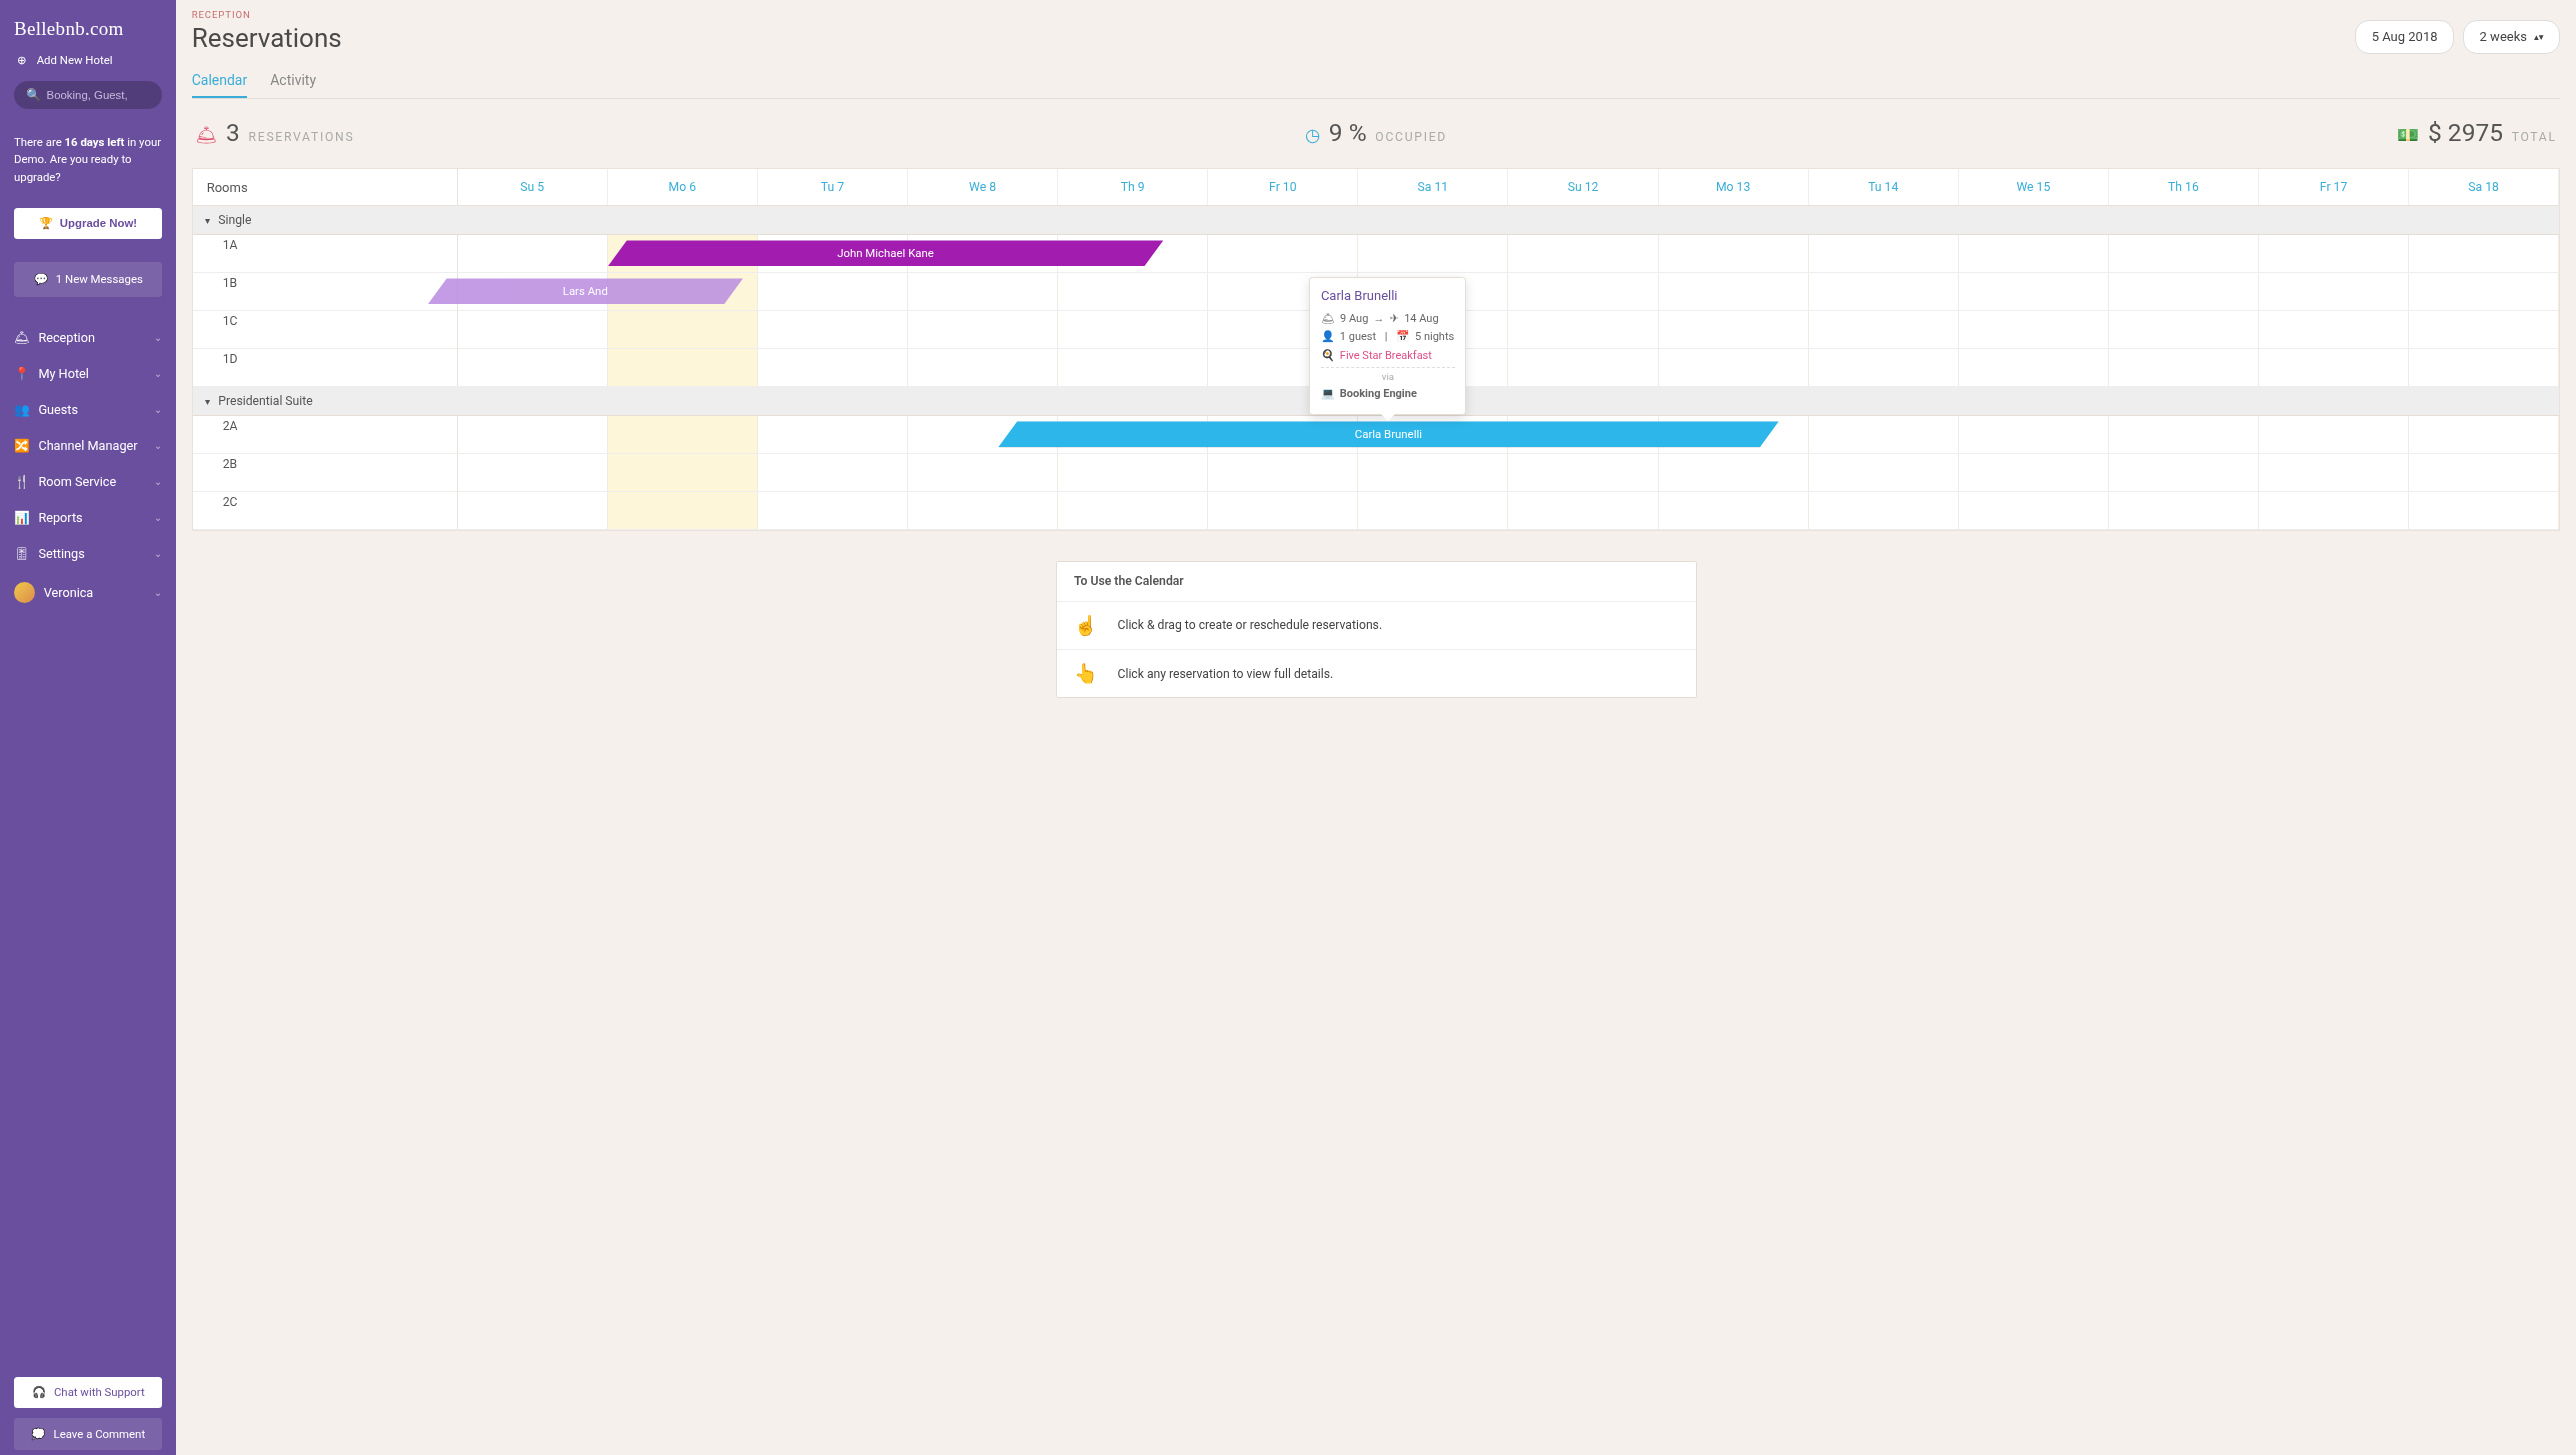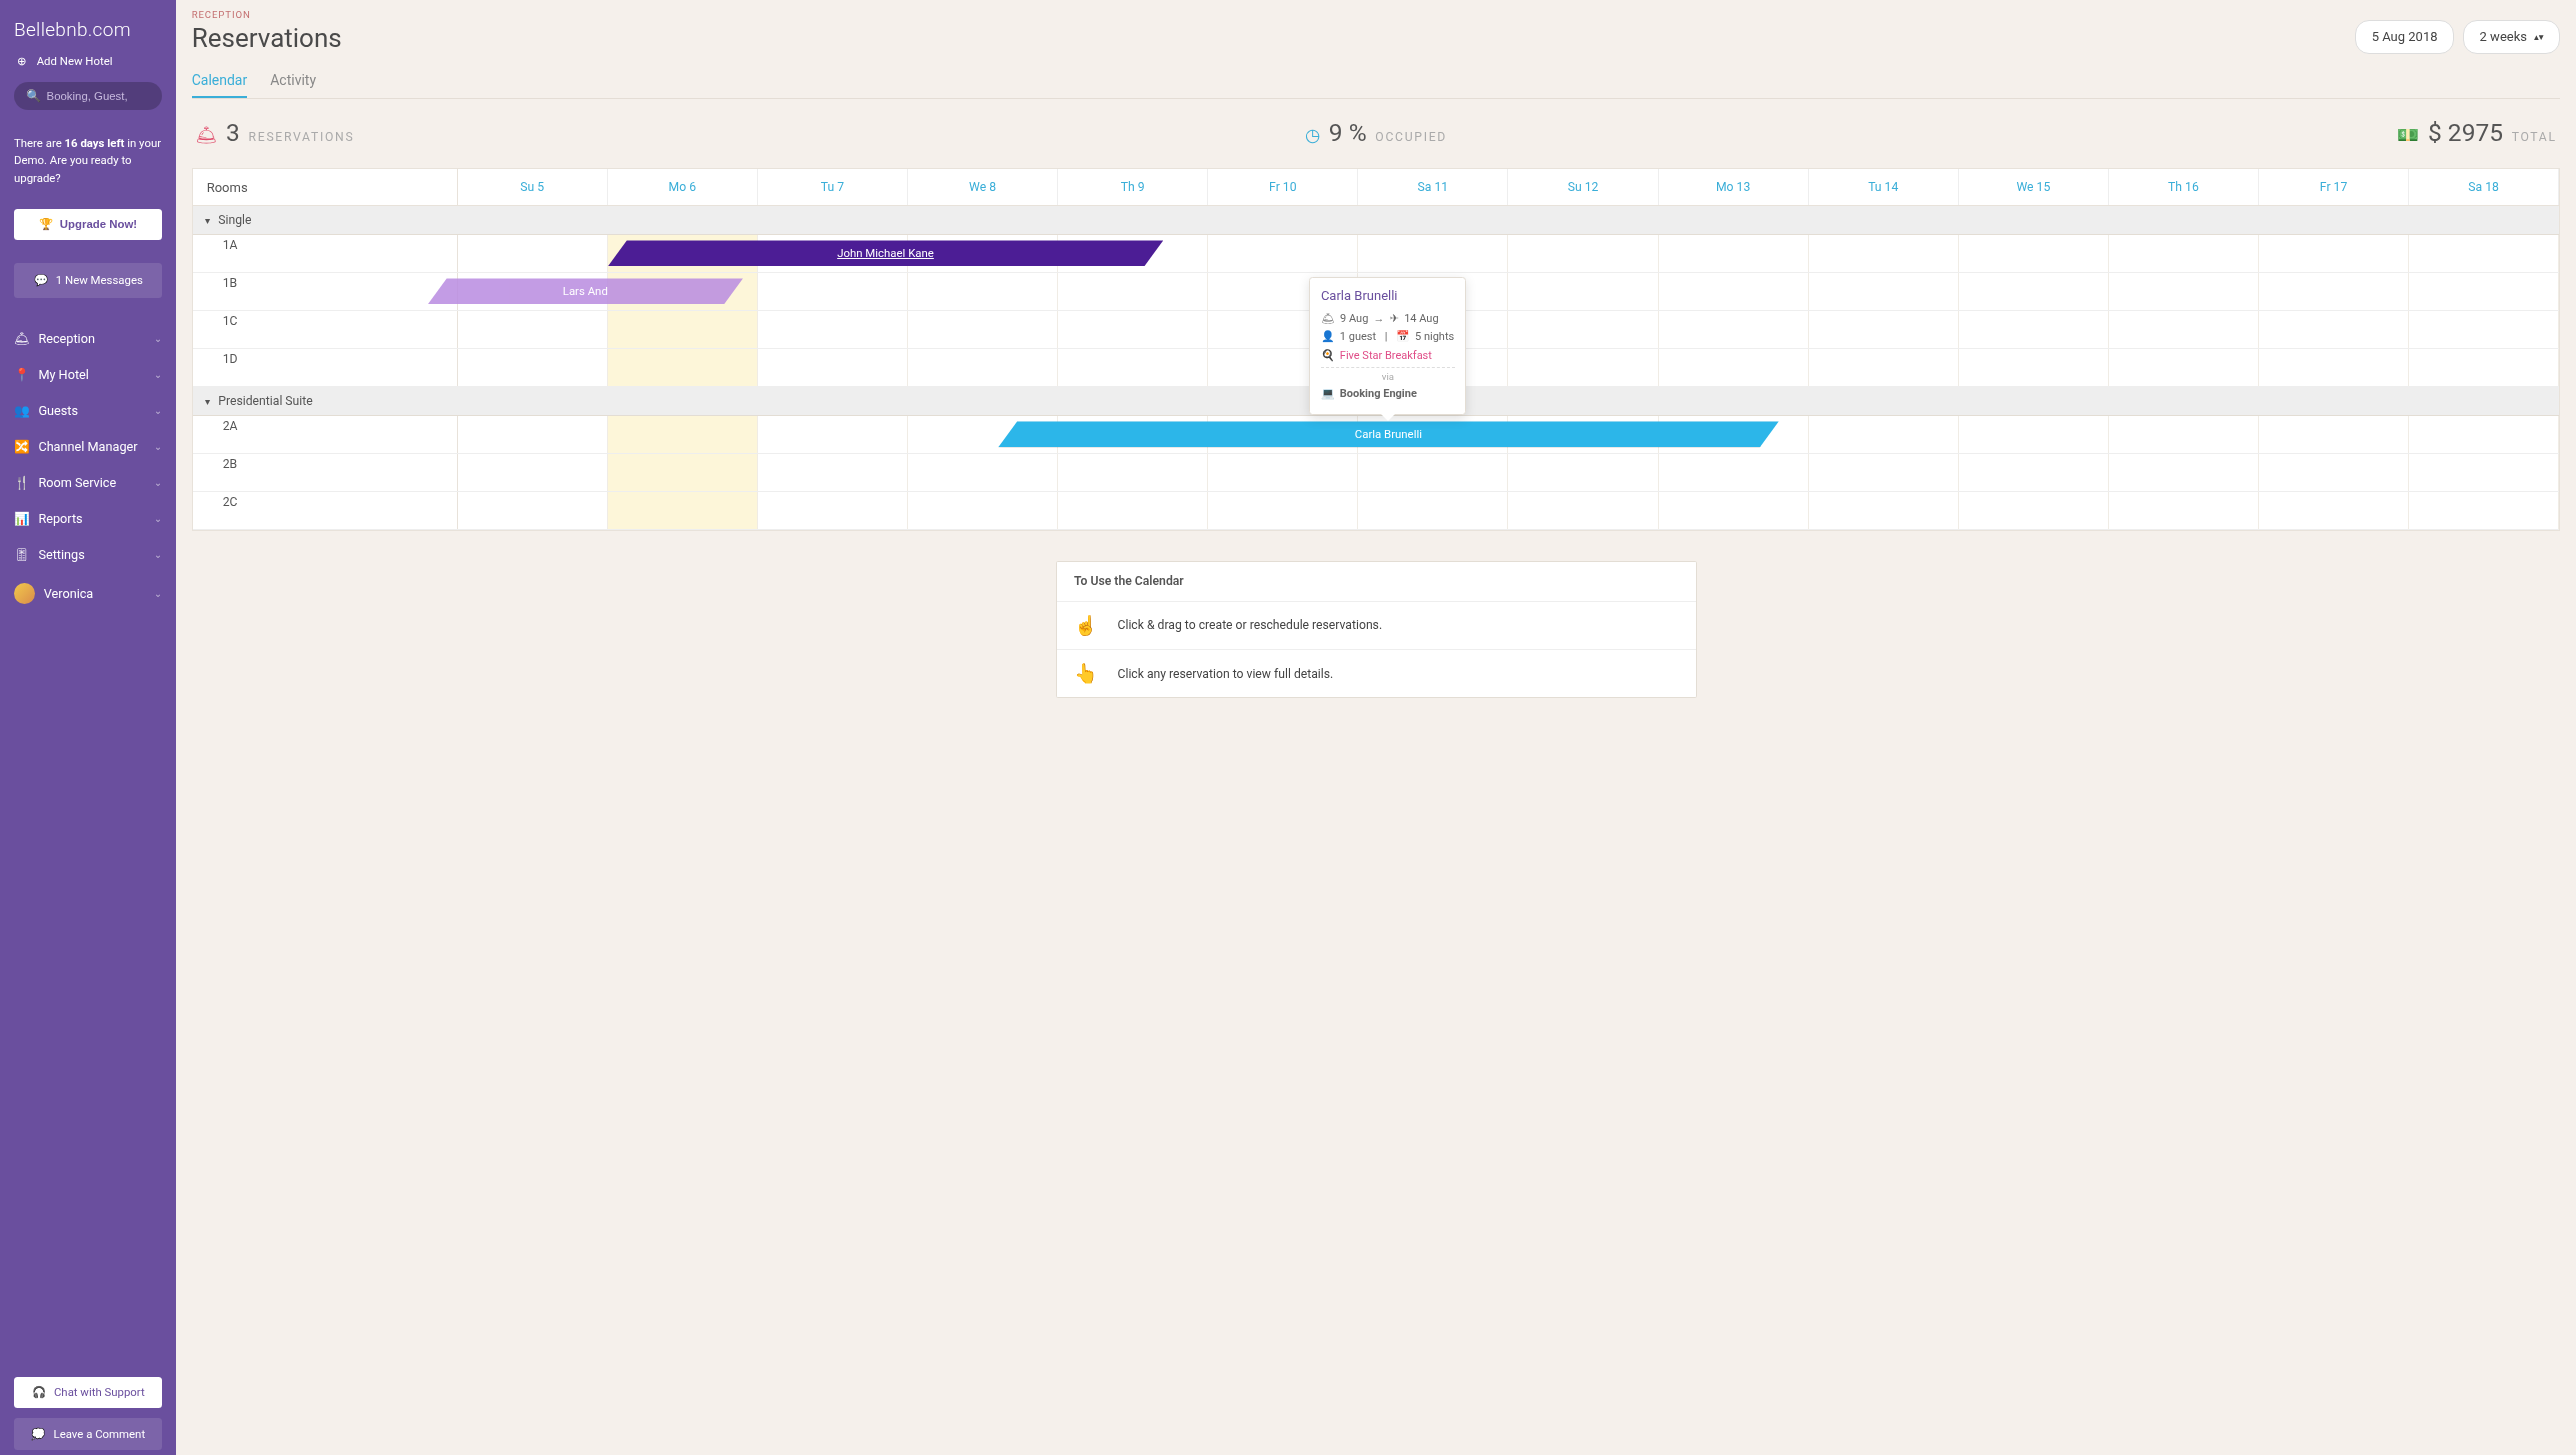--- a/index.html
+++ b/index.html
@@ -1,21 +1,21 @@
 <!DOCTYPE html>
 <html style="font-size:14px"><head>
 <meta charset="utf-8">
 <style>
 * { box-sizing: border-box; margin: 0; padding: 0; }
 body { font-family: -apple-system, BlinkMacSystemFont, "Segoe UI", Roboto, sans-serif; background: #f5f0eb; color: #444; font-size: 12.2px; }
 .app { display: flex; min-height: 100vh; }
 
 
 .sidebar { width: 176px; background: #6a4f9e; color: #fff; display: flex; flex-direction: column; padding: 0; flex-shrink: 0; }
-.brand { font-size: 19px; font-weight: 300; padding: 17.5px 14px 12.2px; letter-spacing: 0.3px; }
+.brand { font-size: 19px; font-weight: 300; padding: 17.5px 14px 12.2px; letter-spacing: 0.3px; font-family: Liberation Serif, serif; }
 .add-hotel { display: flex; align-items: center; gap: 7px; padding: 1.7px 14px 10.5px; font-size: 11.4px; cursor: pointer; }
 .search-box { margin: 3.5px 14px 12.2px; background: rgba(0,0,0,0.22); border-radius: 17.5px; padding: 7px 12.2px; display: flex; align-items: center; gap: 5.2px; }
 .search-box input { background: transparent; border: none; color: #d4cbe4; font-size: 11.4px; width: 100%; outline: none; }
 .search-box input::placeholder { color: #c6b9dd; }
 .demo-box { padding: 12.2px 14px; font-size: 11.4px; line-height: 1.55; }
 .upgrade-btn { margin: 8.7px 14px 15.7px; background: #fff; color: #6a4f9e; border: none; border-radius: 3.5px; padding: 8.7px; font-size: 11.4px; font-weight: 600; cursor: pointer; display: flex; align-items: center; justify-content: center; gap: 5.2px; }
 .msg-btn { margin: 7px 14px 12.2px; background: rgba(255,255,255,0.12); border-radius: 3.5px; padding: 10.5px; font-size: 11.4px; text-align: center; cursor: pointer; display: flex; align-items: center; justify-content: center; gap: 7px; }
 .nav { margin-top: 10.5px; }
 .nav-item { display: flex; align-items: center; gap: 8.7px; padding: 10.5px 14px; font-size: 12.7px; cursor: pointer; position: relative; }
 .nav-item .chev { margin-left: auto; opacity: 0.5; font-size: 9.6px; }
@@ -53,21 +53,21 @@
 .group-row { background: #eee; padding: 7px 10.5px; font-size: 12.2px; color: #555; border-bottom: 0.9px solid #e3ddd4; }
 .group-row .tri { font-size: 8.7px; margin-right: 3.5px; }
 .room-row { display: flex; border-bottom: 0.9px solid #eee; position: relative; height: 38px; }
 .room-label { width: 265px; padding: 3px 30px; font-size: 12.2px; color: #555; border-right: 0.9px solid #e8e2da; flex-shrink: 0; }
 .slots { flex: 1; display: flex; position: relative; }
 .slot { flex: 1; border-right: 0.9px solid #f0ece5; }
 .slot.today { background: #fdf6d9; }
 
 
 .res { position: absolute; top: 5.2px; height: 26px; color: #fff; font-size: 11.4px; display: flex; align-items: center; justify-content: center; clip-path: polygon(19px 0, 100% 0, calc(100% - 19px) 100%, 0 100%); cursor: pointer; }
-.res.green { background: #4c1d95; text-decoration: underline; }
+.res.green { background: #a21caf; }
 .res.purple { background: #b98be0; opacity: 0.85; }
 .res.blue { background: #2cb6e9; box-shadow: 0 1.7px 5.2px rgba(0,0,0,0.25); }
 
 
 .tooltip { position: absolute; background: #fff; border: 0.9px solid #e3ddd4; border-radius: 3.5px; box-shadow: 0 3.5px 12.2px rgba(0,0,0,0.12); width: 157px; padding: 10.5px 10.5px 8.7px; font-size: 11px; color: #666; z-index: 10; }
 .tooltip h4 { font-size: 13px; font-weight: 400; color: #6a4f9e; margin-bottom: 8.7px; }
 .tooltip .line { display: flex; align-items: center; gap: 5.2px; margin-bottom: 5.2px; }
 .tooltip .meal { color: #e04d88; }
 .tooltip .via { text-align: center; font-size: 9.6px; color: #aaa; margin: 3.5px 0 5.2px; border-top: 0.9px dashed #ddd; padding-top: 3.5px; }
 .tooltip:after { content: ""; position: absolute; bottom: -7px; left: 50%; margin-left: -7px; border: 7px solid transparent; border-top-color: #fff; border-bottom: none; }

